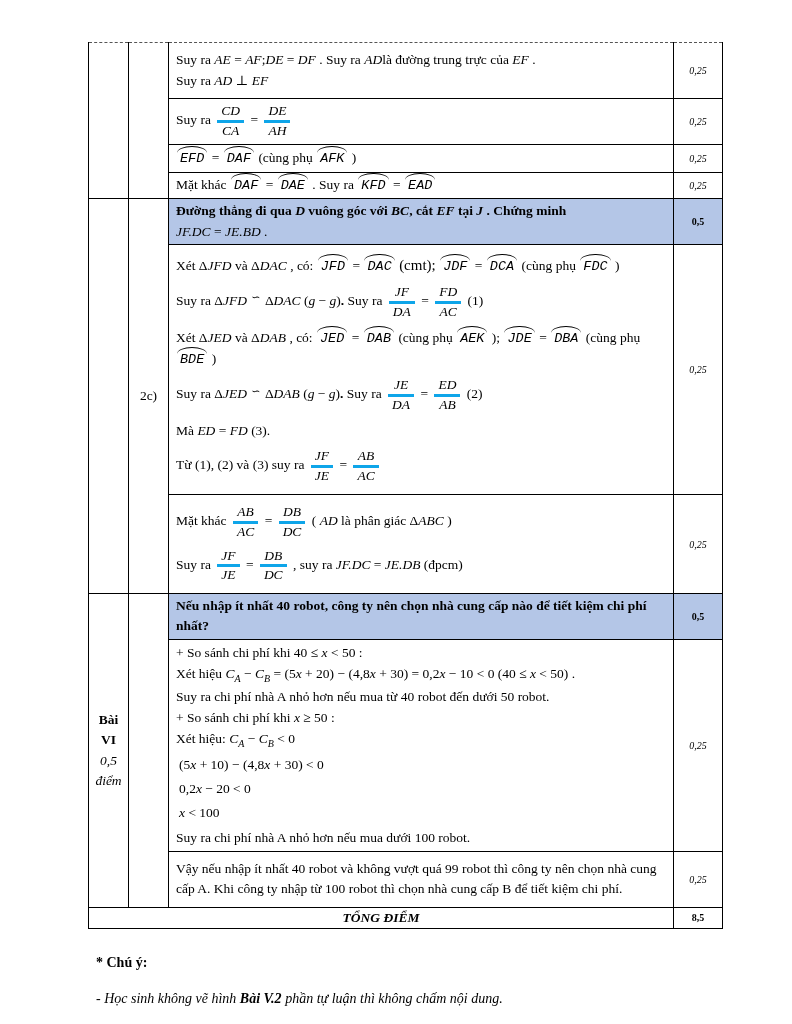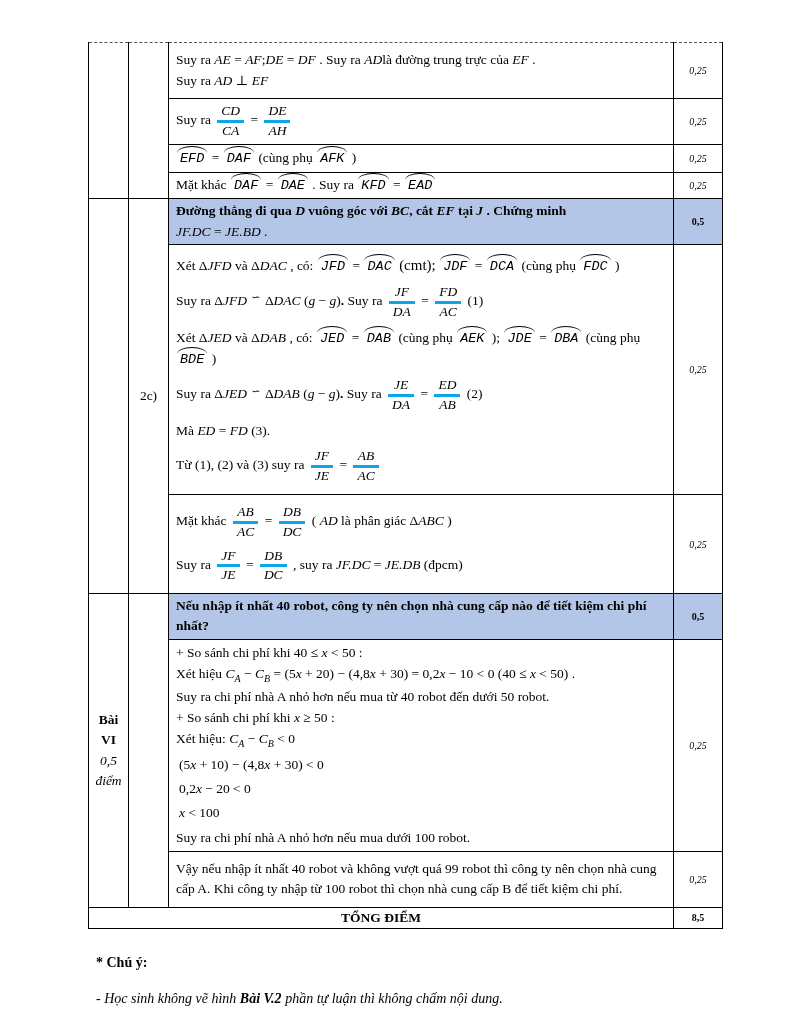--- a/index.html
+++ b/index.html
@@ -15,21 +15,21 @@
     font-size:13.5px;line-height:1.5;
   }
   td{border:1px solid #000;vertical-align:middle;padding:1px 5px;}
   td.c1,td.c2{text-align:center;padding:1px 2px;}
   td.content{padding:2px 7px;}
   td.pts{text-align:center;font-style:italic;font-size:10px;padding:1px 2px;}
   td.ptb{font-style:normal;font-weight:bold;}
   .hd{background:var(--header-bg,#b4c6e7);}
   .dt{border-top:1px dashed #444;}
   .pbk{border-top:1px dashed #555;}
-  .total-label{font-weight:bold;text-align:center;padding:0;}
+  .total-label{font-weight:bold;text-align:center;padding:0;font-style:italic;}
   
   i, sub{font-style:italic;}
   sub{font-size:10px;}
   .frac{display:inline-flex;flex-direction:column;vertical-align:middle;
         text-align:center;font-style:italic;margin:1px 3px;line-height:1.1;}
   .frac .num{display:block;border-bottom:3px solid #0ea5e9;padding:0 4px 1px;}
   .frac .den{display:block;padding:1px 4px 0;}
   .hat{position:relative;display:inline-block;font-style:italic;margin:0 2px;padding:1px 2px 0;font-family:Liberation Mono, monospace;}
   .hat::before{content:"";position:absolute;left:-1px;right:-1px;top:-2px;height:6px;
         border-top:1.4px solid #000;border-radius:50% 50% 0 0 / 100% 100% 0 0;}

